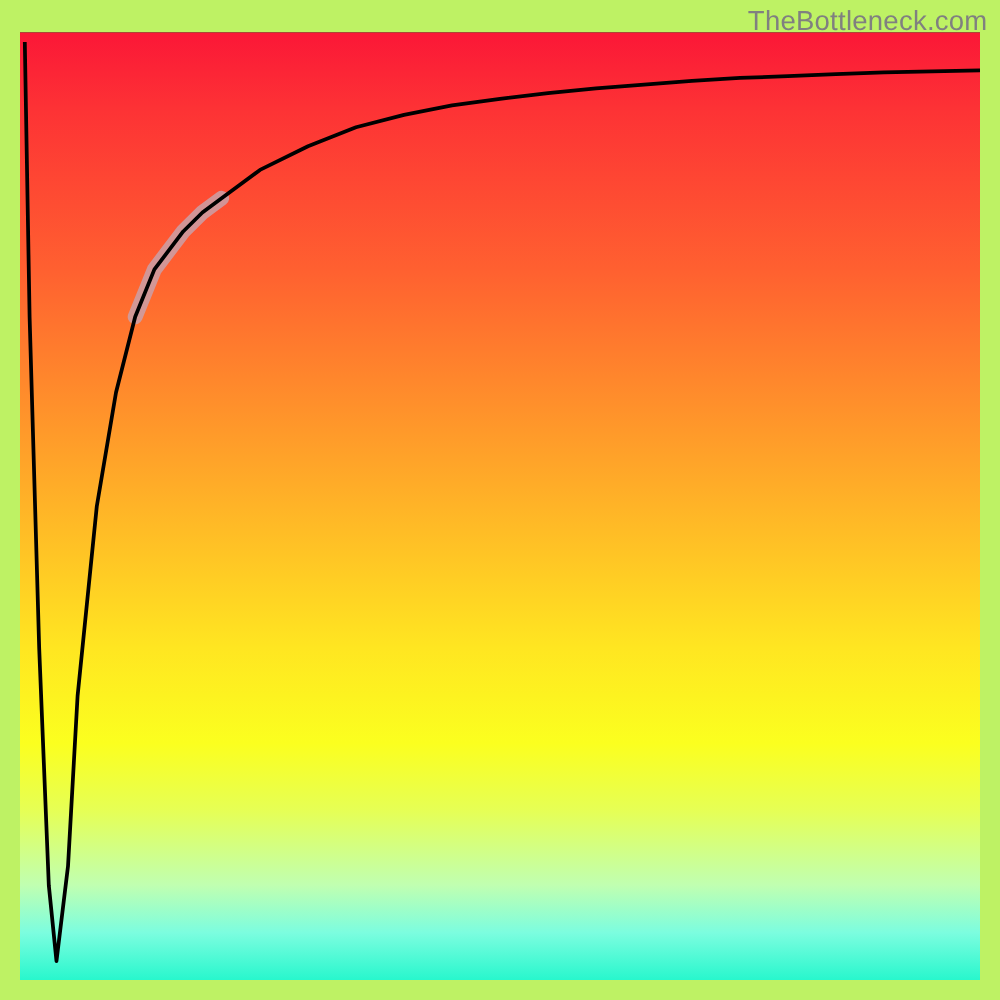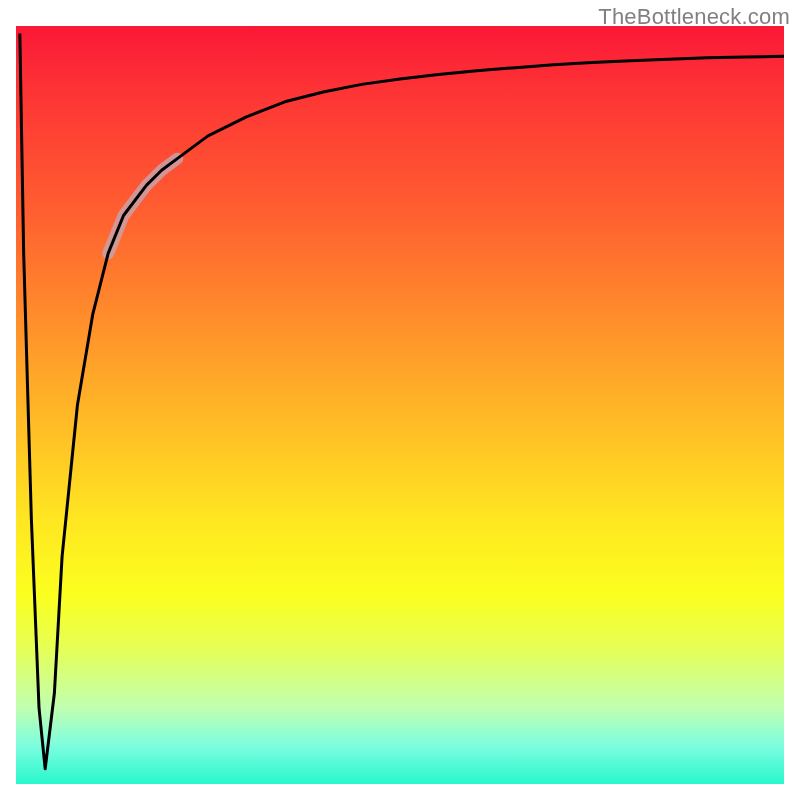--- a/index.html
+++ b/index.html
@@ -1,21 +1,21 @@
 <!DOCTYPE html>
 <html><head>
 <meta charset="utf-8">
 <style>
   * { margin: 0; padding: 0; box-sizing: border-box; }
   html, body { width: 800px; height: 800px; overflow: hidden; background: #000; }
   .frame {
     position: relative;
     width: 800px;
     height: 800px;
-    background: #ffffff;
+    background: #bef264;
   }
   .watermark {
     position: absolute;
     top: 4px;
     right: 10px;
     font-family: Arial, Helvetica, sans-serif;
     font-size: 22px;
     color: #808080;
     letter-spacing: 0.2px;
     z-index: 5;

